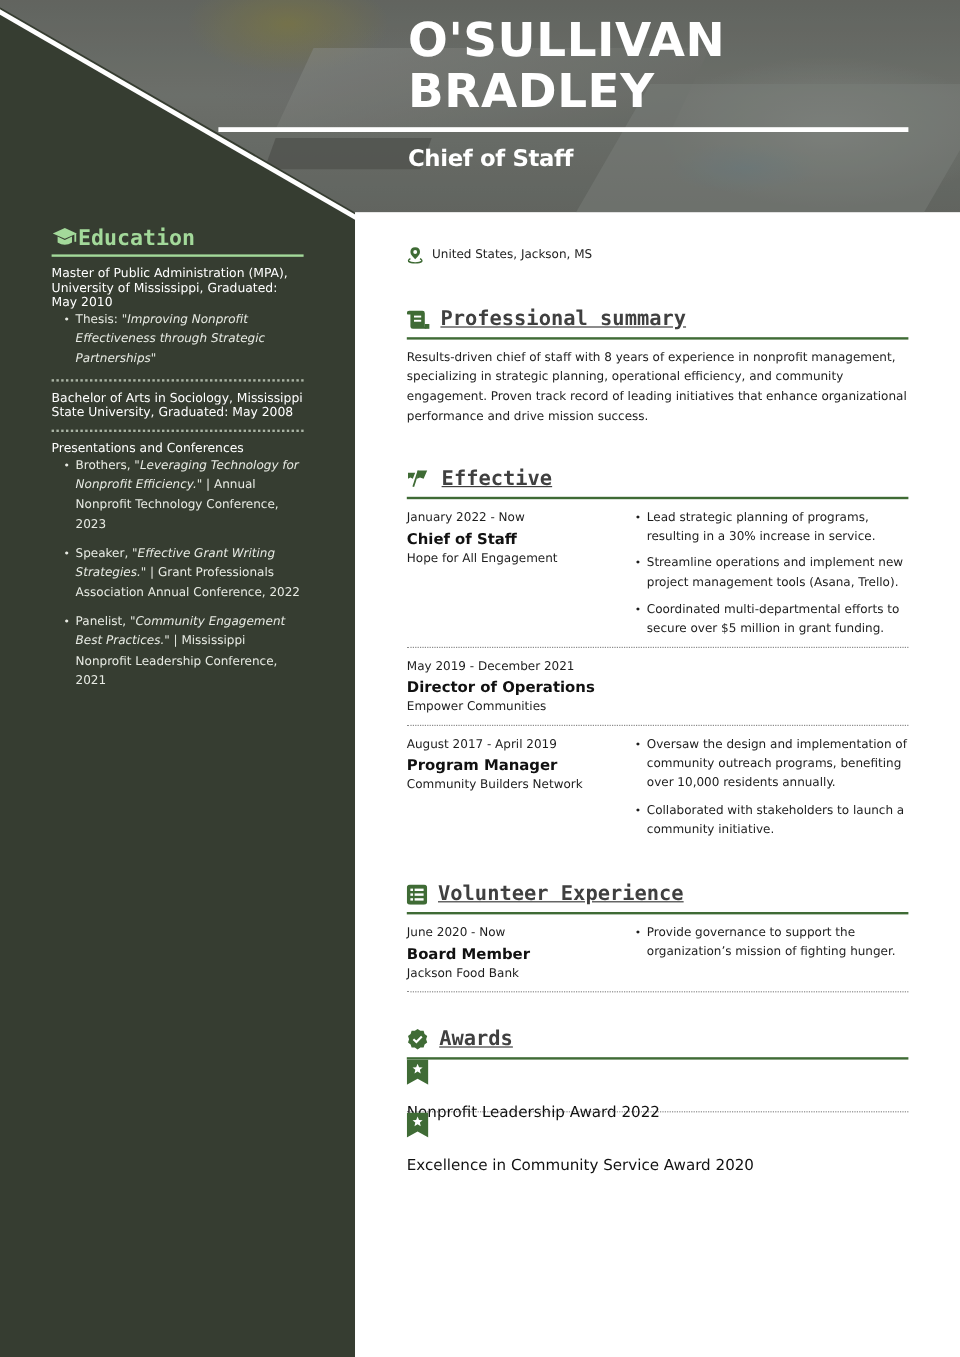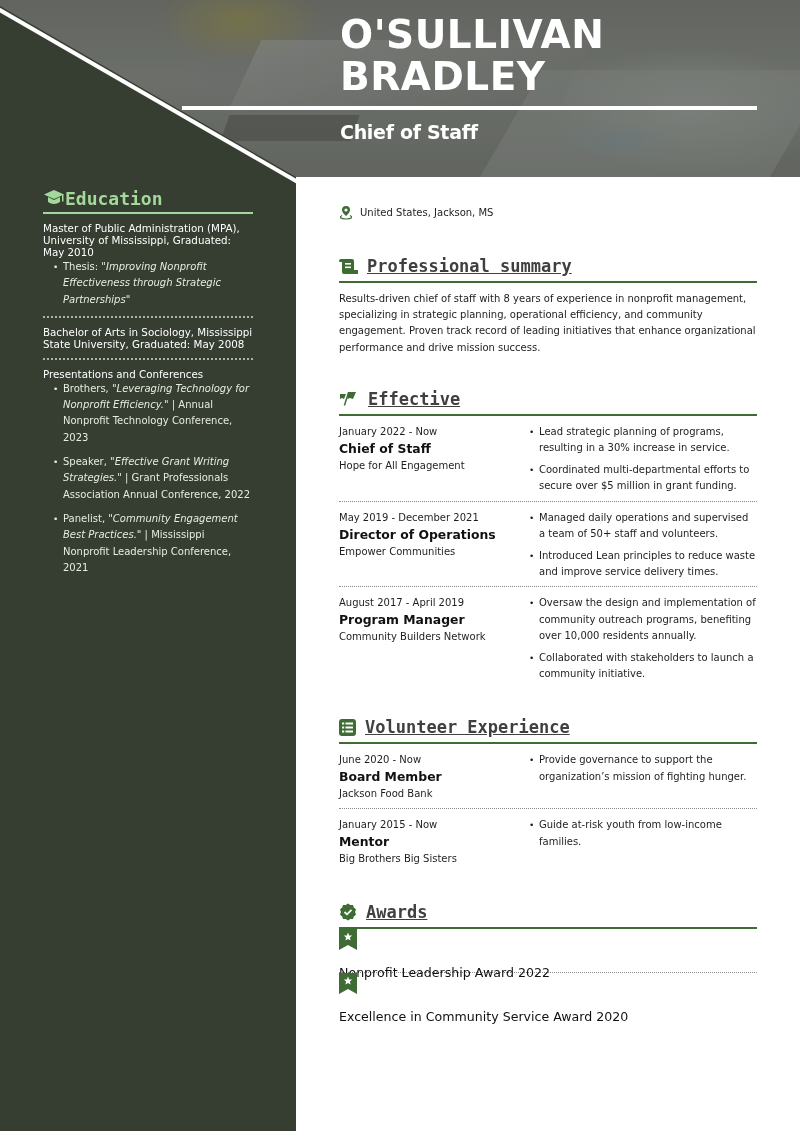--- a/index.html
+++ b/index.html
@@ -200,35 +200,32 @@
     <div class="sec-rule"></div>
 
     <div class="entry">
       <div class="left">
         <div class="date">January 2022 - Now</div>
         <div class="role">Chief of Staff</div>
         <div class="org">Hope for All Engagement</div>
       </div>
       <ul class="right bullets">
         <li>Lead strategic planning of programs, resulting in a 30% increase in service.</li>
+        <li>Streamline operations and implement new project management tools (Asana, Trello).</li>
         <li>Coordinated multi-departmental efforts to secure over $5 million in grant funding.</li>
       </ul>
     </div>
     <div class="dots"></div>
 
     <div class="entry">
       <div class="left">
         <div class="date">May 2019 - December 2021</div>
         <div class="role">Director of Operations</div>
         <div class="org">Empower Communities</div>
       </div>
-      <ul class="right bullets">
-        <li>Managed daily operations and supervised a team of 50+ staff and volunteers.</li>
-        <li>Introduced Lean principles to reduce waste and improve service delivery times.</li>
-      </ul>
     </div>
     <div class="dots"></div>
 
     <div class="entry">
       <div class="left">
         <div class="date">August 2017 - April 2019</div>
         <div class="role">Program Manager</div>
         <div class="org">Community Builders Network</div>
       </div>
       <ul class="right bullets">
@@ -260,30 +257,20 @@
         <div class="date">June 2020 - Now</div>
         <div class="role">Board Member</div>
         <div class="org">Jackson Food Bank</div>
       </div>
       <ul class="right bullets">
         <li>Provide governance to support the organization’s mission of fighting hunger.</li>
       </ul>
     </div>
     <div class="dots"></div>
 
-    <div class="entry">
-      <div class="left">
-        <div class="date">January 2015 - Now</div>
-        <div class="role">Mentor</div>
-        <div class="org">Big Brothers Big Sisters</div>
-      </div>
-      <ul class="right bullets">
-        <li>Guide at-risk youth from low-income families.</li>
-      </ul>
-    </div>
   </div>
 
   <div class="section" style="margin-top:26px">
     <div class="sec-head">
       <span>
         <svg width="18" height="18" viewBox="0 0 18 18">
             <path d="M9 0.5 L11.3 2 L14 2 L14.8 4.6 L17 6.3 L16.1 9 L17 11.7 L14.8 13.4 L14 16 L11.3 16 L9 17.5 L6.7 16 L4 16 L3.2 13.4 L1 11.7 L1.9 9 L1 6.3 L3.2 4.6 L4 2 L6.7 2 Z" fill="#3f6b35"></path>
             <path d="M5.5 9 L8 11.3 L12.5 6.8" fill="none" stroke="#fff" stroke-width="1.8"></path>
           </svg>
       </span>

